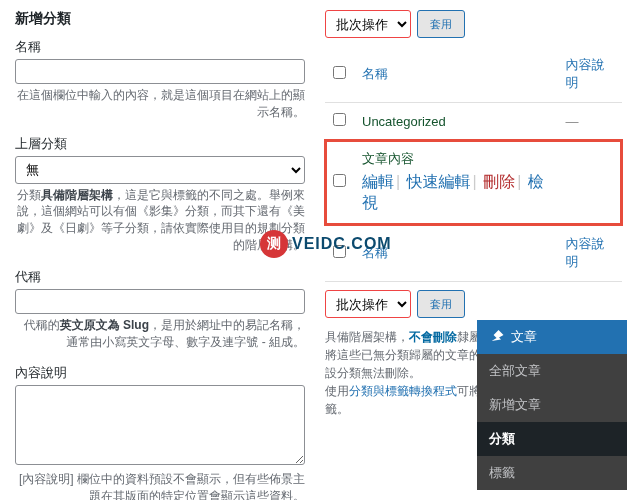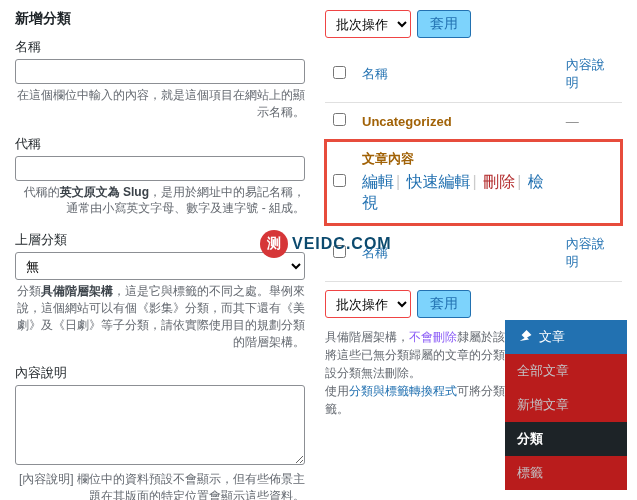--- a/index.html
+++ b/index.html
@@ -12,73 +12,73 @@
     .field label { display: block; font-size: 13px; margin-bottom: 3px; color: #1d2327; }
     .field input[type="text"], .field textarea, .field select {
       width: 100%; padding: 4px 6px; border: 1px solid #8c8f94; border-radius: 3px; font-size: 13px; background: #fff;
     }
     .field textarea { height: 80px; resize: vertical; }
     .field select { height: 28px; }
     .desc { font-size: 12px; color: #646970; margin-top: 3px; line-height: 1.4; text-align: right; }
     .desc b { font-weight: 600; color: #3c434a; }
     .bulk-row { display: flex; gap: 6px; margin-bottom: 8px; }
     .bulk-row select { border: 1px solid #ef4444; border-radius: 3px; padding: 3px 6px; font-size: 13px; height: 28px; background: #fff; }
-    .btn-secondary { background: #7dd3fc; border: 1px solid #2271b1; color: #2271b1; padding: 3px 12px; border-radius: 3px; font-size: 14px; cursor: pointer; }
+    .btn-secondary { background: #e5e5e5; border: 1px solid #2271b1; color: #2271b1; padding: 3px 12px; border-radius: 3px; font-size: 11px; cursor: pointer; }
     table { width: 100%; border-collapse: collapse; }
     th, td { text-align: left; padding: 10px 8px; border-bottom: 1px solid #e0e0e0; font-size: 13px; }
     th { font-weight: 400; }
     th a, td a { color: #2271b1; text-decoration: none; }
     .cb-col { width: 28px; }
-    .row-title { color: #a16207; font-weight: 700; }
+    .row-title { color: #14532d; font-weight: 400; }
     .row-actions { font-size: 16px; margin-top: 4px; }
     .row-actions a { color: #2271b1; }
     .row-actions .delete { color: #b32d2e; }
     .row-actions .sep { color: #ccc; margin: 0 2px; }
     .highlighted-row { outline: 3px solid #e74c3c; outline-offset: -2px; }
     .notes { font-size: 12px; color: #646970; margin-top: 10px; line-height: 1.5; }
     .notes a { color: #2271b1; }
-    .notes b { font-weight: 400; color: #8b5cf6; }
+    .notes b { font-weight: 700; color: #0369a1; }
     .dash { color: #888; }
     .watermark { position: absolute; left: 260px; top: 230px; display: flex; align-items: center; font-weight: bold; font-size: 16px; pointer-events: none; }
     .watermark .wm-circle { width: 28px; height: 28px; border-radius: 50%; background: #d63638; color: #fff; display: flex; align-items: center; justify-content: center; font-size: 14px; margin-right: 4px; }
     .watermark .wm-text { color: #0c4a6e; letter-spacing: 1px; }
-    .flyout { position: absolute; right: 10px; bottom: 10px; width: 122px; background: #1d2327; font-size: 13px; }
+    .flyout { position: absolute; right: 10px; bottom: 10px; width: 150px; background: #1d2327; font-size: 13px; }
     .flyout .fly-head { background: #2271b1; color: #fff; padding: 8px 12px; display: flex; align-items: center; gap: 8px; }
-    .flyout .fly-item { padding: 8px 12px; color: #c3c4c7; cursor: pointer; background: #b91c1c; }
+    .flyout .fly-item { padding: 8px 12px; color: #c3c4c7; cursor: pointer; background: #404040; }
     .flyout .fly-item.active { background: #1d2327; color: #fff; font-weight: 600; }
     .pin-icon { transform: rotate(45deg); display: inline-block; }
   </style>
 </head>
 <body>
 
 <div class="container">
   <div class="left-col">
     <h2>新增分類</h2>
 
     <div class="field">
       <label>名稱</label>
       <input type="text" style="">
       <p class="desc">在這個欄位中輸入的內容，就是這個項目在網站上的顯示名稱。</p>
     </div>
 
     <div class="field">
-      <label>代稱</label>
-      <input type="text" style="">
-      <p class="desc">
-        <span>代稱的</span><b>英文原文為 Slug</b><span>，是用於網址中的易記名稱，通常由小寫英文字母、數字及連字號 - 組成。</span>
-      </p>
-    </div>
-
-    <div class="field">
       <label>上層分類</label>
       <select>
         <option>無</option>
       </select>
       <p class="desc">
         <span>分類</span><b>具備階層架構</b><span>，這是它與標籤的不同之處。舉例來說，這個網站可以有個《影集》分類，而其下還有《美劇》及《日劇》等子分類，請依實際使用目的規劃分類的階層架構。</span>
+      </p>
+    </div>
+
+    <div class="field">
+      <label>代稱</label>
+      <input type="text" style="">
+      <p class="desc">
+        <span>代稱的</span><b>英文原文為 Slug</b><span>，是用於網址中的易記名稱，通常由小寫英文字母、數字及連字號 - 組成。</span>
       </p>
     </div>
 
     <div class="field">
       <label>內容說明</label>
       <textarea style=""></textarea>
       <p class="desc">[內容說明] 欄位中的資料預設不會顯示，但有些佈景主題在其版面的特定位置會顯示這些資料。</p>
     </div>
 
   </div>

